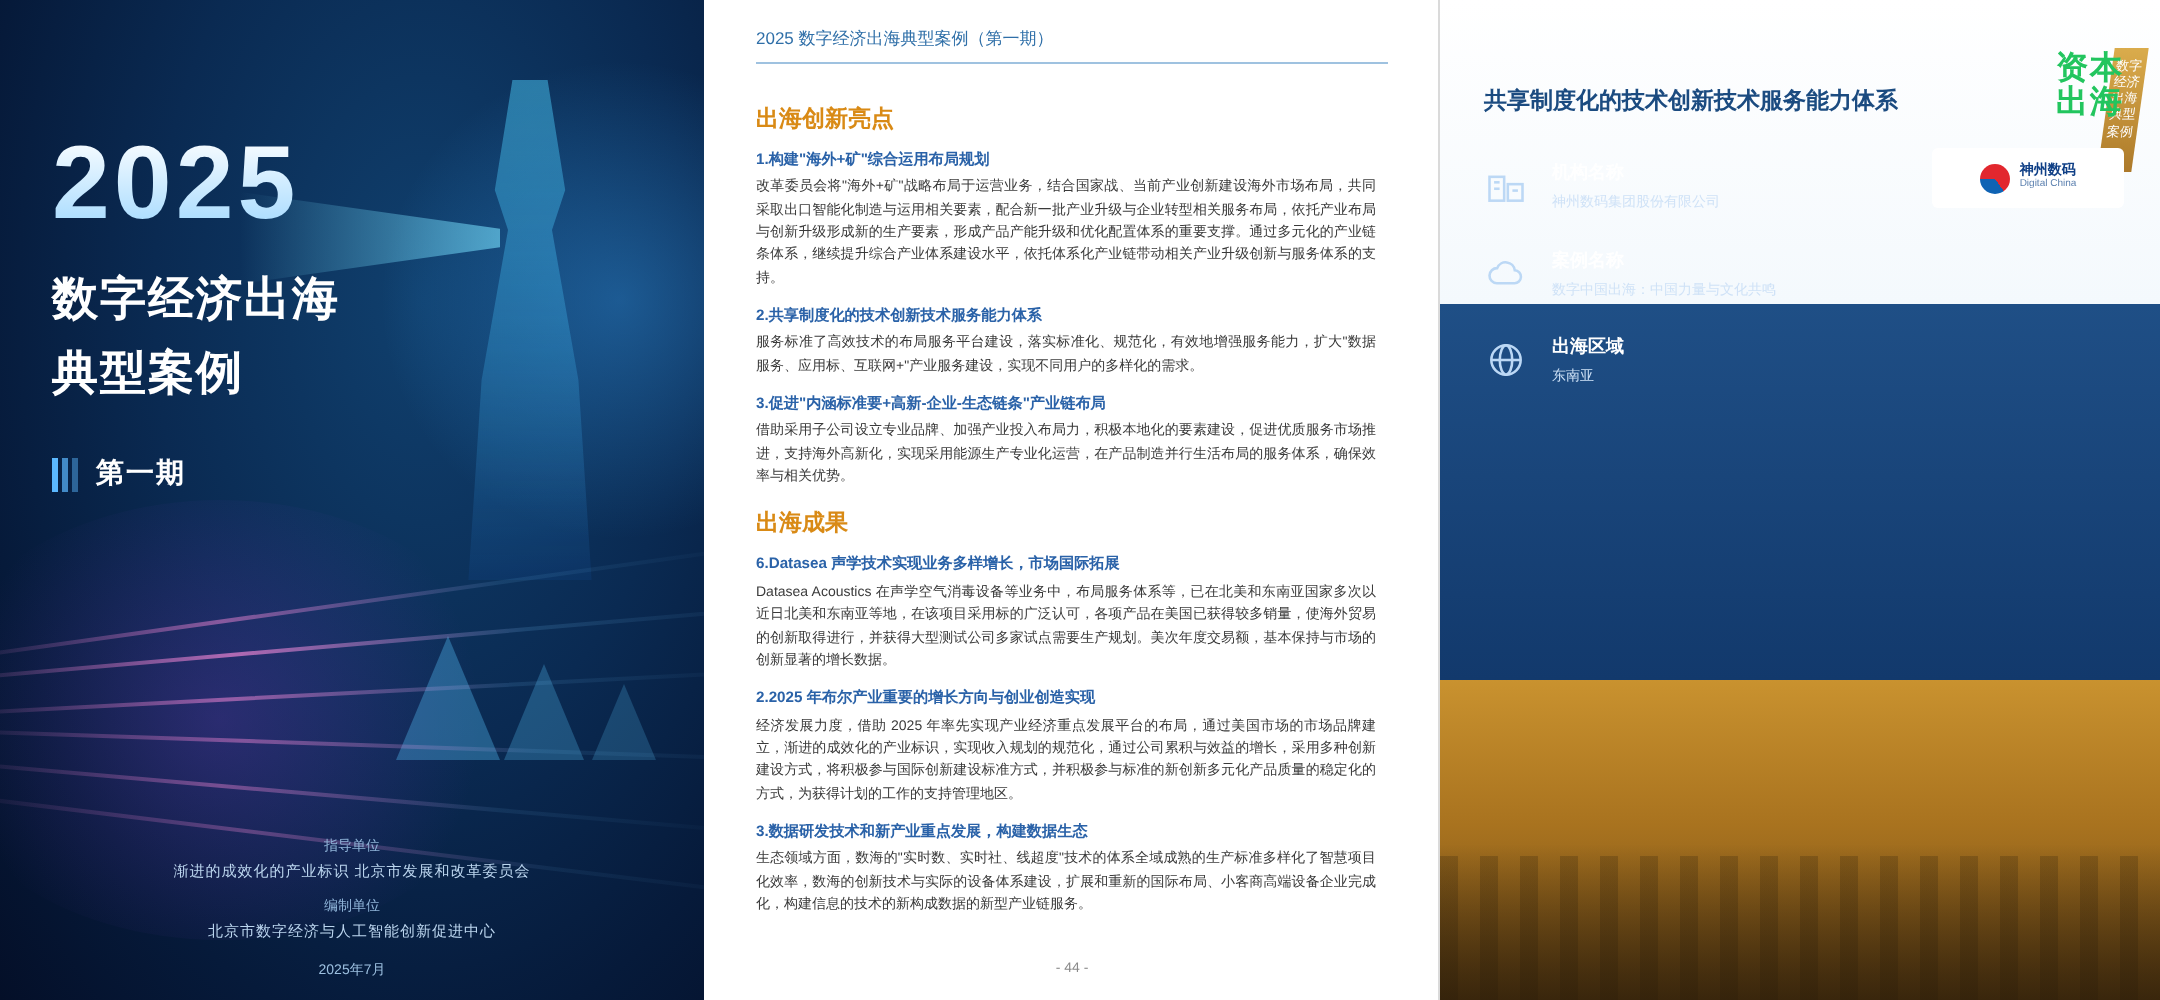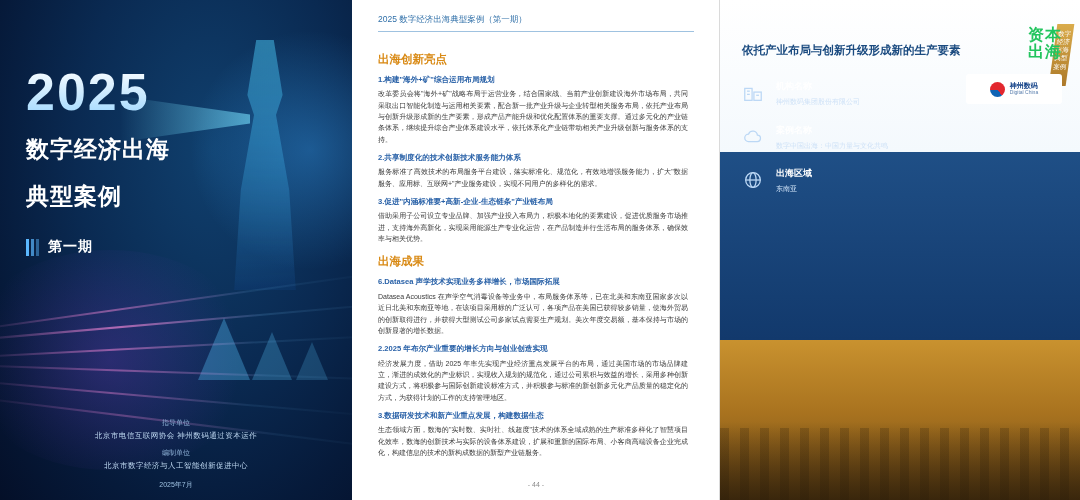--- a/index.html
+++ b/index.html
@@ -34,21 +34,21 @@
       background:linear-gradient(90deg,rgba(255,255,255,0),rgba(200,120,255,.8),rgba(255,255,255,0));}
   .s5{top:398px;width:420px;transform:rotate(5deg);opacity:.45;
       background:linear-gradient(90deg,rgba(255,255,255,0),rgba(255,170,210,.7),rgba(255,255,255,0));}
   .s6{top:424px;width:460px;transform:rotate(7deg);opacity:.35;
       background:linear-gradient(90deg,rgba(255,255,255,0),rgba(120,200,255,.6),rgba(255,255,255,0));}
 
   .cover-text{position:absolute;left:26px;top:66px;color:#fff;}
   .cover-year{font-size:52px;font-weight:bold;letter-spacing:2px;line-height:1;
       background:linear-gradient(180deg,#ffffff,#9fd8ff);-webkit-background-clip:text;background-clip:text;color:transparent;}
   .cover-t1{font-size:23px;font-weight:bold;margin-top:16px;letter-spacing:1px;}
-  .cover-t2{font-size:23px;font-weight:bold;margin-top:16px;letter-spacing:1px;}
+  .cover-t2{font-size:23px;font-weight:bold;margin-top:6px;letter-spacing:1px;}
   .cover-badge{margin-top:26px;display:flex;align-items:center;}
   .cover-badge .bars{display:flex;margin-right:7px;}
   .cover-badge .bars i{display:block;width:3px;height:17px;margin-right:2px;background:#5bb8ff;}
   .cover-badge .bars i:nth-child(2){opacity:.7}
   .cover-badge .bars i:nth-child(3){opacity:.45}
   .cover-badge span{font-size:14px;font-weight:bold;letter-spacing:1px;}
 
   .cover-foot{position:absolute;left:0;right:0;bottom:10px;text-align:center;color:#bcd6ef;}
   .cover-foot .lbl{font-size:7px;color:#8fb4d8;margin-top:7px;}
   .cover-foot .org{font-size:7.5px;margin-top:3px;letter-spacing:.5px;}
@@ -133,21 +133,21 @@
             <i></i>
             <i></i>
             <i></i>
           </span>
         <span>第一期</span>
       </div>
     </div>
 
     <div class="cover-foot">
       <div class="lbl">指导单位</div>
-      <div class="org">北京市电信互联网协会  神州数码通过资本运作</div>
+      <div class="org">渐进的成效化的产业标识  北京市发展和改革委员会</div>
       <div class="lbl">编制单位</div>
       <div class="org">北京市数字经济与人工智能创新促进中心</div>
       <div class="date">2025年7月</div>
     </div>
   </div>
 
   <div class="mid">
     <div class="edge"></div>
     <div class="hdr">
       <div>2025 数字经济出海典型案例（第一期）</div>
@@ -180,21 +180,21 @@
   </div>
 
   <div class="right">
     <div class="topband"></div>
     <div class="midband"></div>
     <div class="botband">
       <div class="skyline"></div>
     </div>
 
     <div class="case-head">
-      <div class="case-sub">依托产业布局与创新升级形成新的生产要素</div>
+      <div class="case-sub">共享制度化的技术创新技术服务能力体系</div>
       <div class="corner-ribbon">
         <span>数字经济出海典型案例</span>
       </div>
       <div class="corner-tag">
         <div class="cn1">资本</div>
         <div class="cn2">出海</div>
       </div>
     </div>
 
     <div class="meta">

